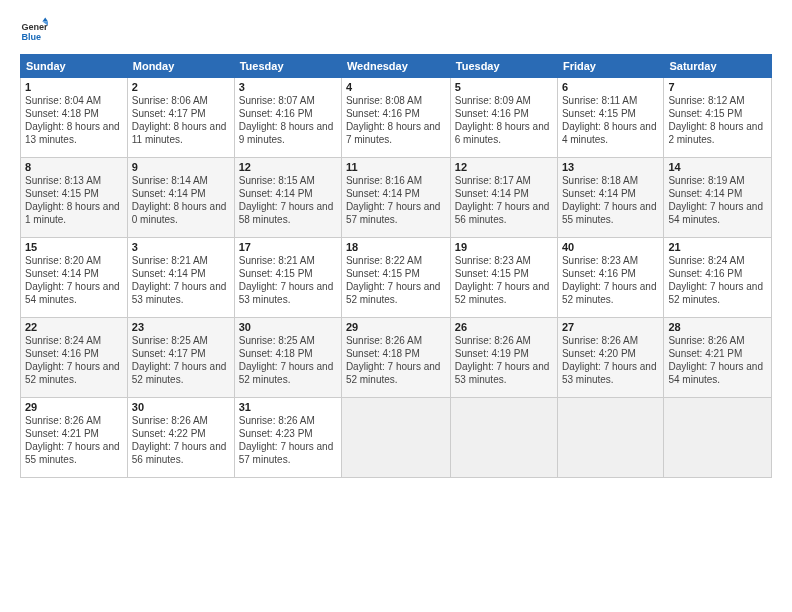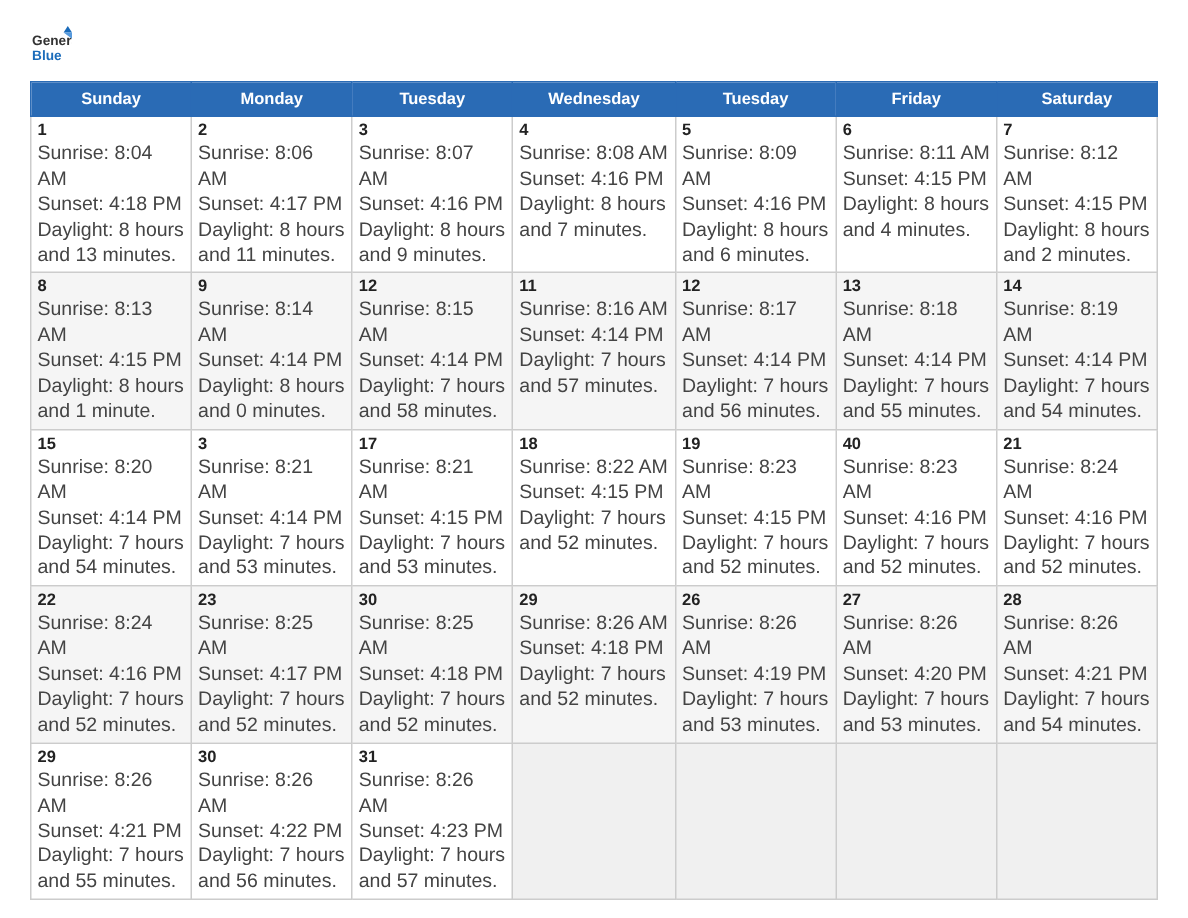--- a/index.html
+++ b/index.html
@@ -49,21 +49,21 @@
       border-collapse: collapse;
       font-size: 10px;
     }
     .calendar-table thead tr th {
       background: #2a6bb5;
       color: #fff;
       font-size: 11px;
       font-weight: bold;
       padding: 5px 5px;
       border: 1px solid #2a6bb5;
-      text-align: center;
+      text-align: left;
     }
     .calendar-table tbody tr td {
       border: 1px solid #ccc;
       padding: 3px 4px;
       vertical-align: top;
       width: 113px;
       min-height: 68px;
       height: 80px;
       background: #fff;
     }
@@ -74,21 +74,21 @@
       background: #f0f0f0;
     }
     .day-num {
       font-size: 11px;
       font-weight: bold;
       color: #222;
       display: block;
       margin-bottom: 1px;
     }
     .day-info {
-      font-size: 13px;
+      font-size: 10px;
       color: #444;
       line-height: 1.3;
     }
   </style>
 </head>
 <body>
 
 <div class="page">
   <div class="header">
     <div class="logo">

